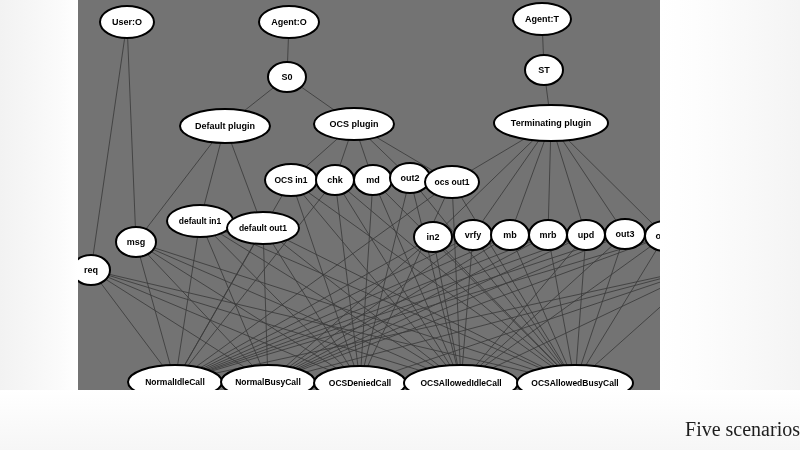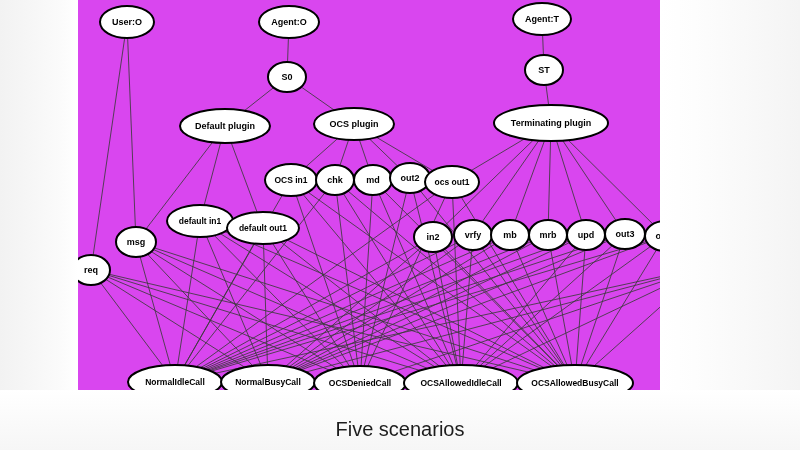--- a/index.html
+++ b/index.html
@@ -5,21 +5,21 @@
   html, body {
     margin: 0;
     padding: 0;
     background: #ffffff;
   }
   #canvas {
     position: relative;
     width: 800px;
     height: 450px;
     overflow: hidden;
-    background: #d946ef;
+    background: #737373;
     font-family: "Liberation Sans", sans-serif;
   }
   
   .scan-shade-left {
     position: absolute;
     left: 0; top: 0;
     width: 78px; height: 450px;
     background: linear-gradient(to right, #f2f2f2 0%, #f7f7f7 45%, #fbfbfb 78%, #ffffff 100%);
     pointer-events: none;
   }
@@ -67,22 +67,22 @@
   .brace {
     stroke: #4a4a4a;
     stroke-width: 1.3;
     fill: none;
   }
   .caption {
     position: absolute;
     left: 0;
     top: 418px;
     width: 800px;
-    text-align: center;
-    font-family: Liberation Sans, sans-serif;
+    text-align: right;
+    font-family: Liberation Serif, serif;
     font-size: 20px;
     color: #1d1d1d;
   }
 </style>
 </head>
 <body>
 
 <div id="canvas">
 
   <svg class="graph" viewBox="0 0 800 450">

